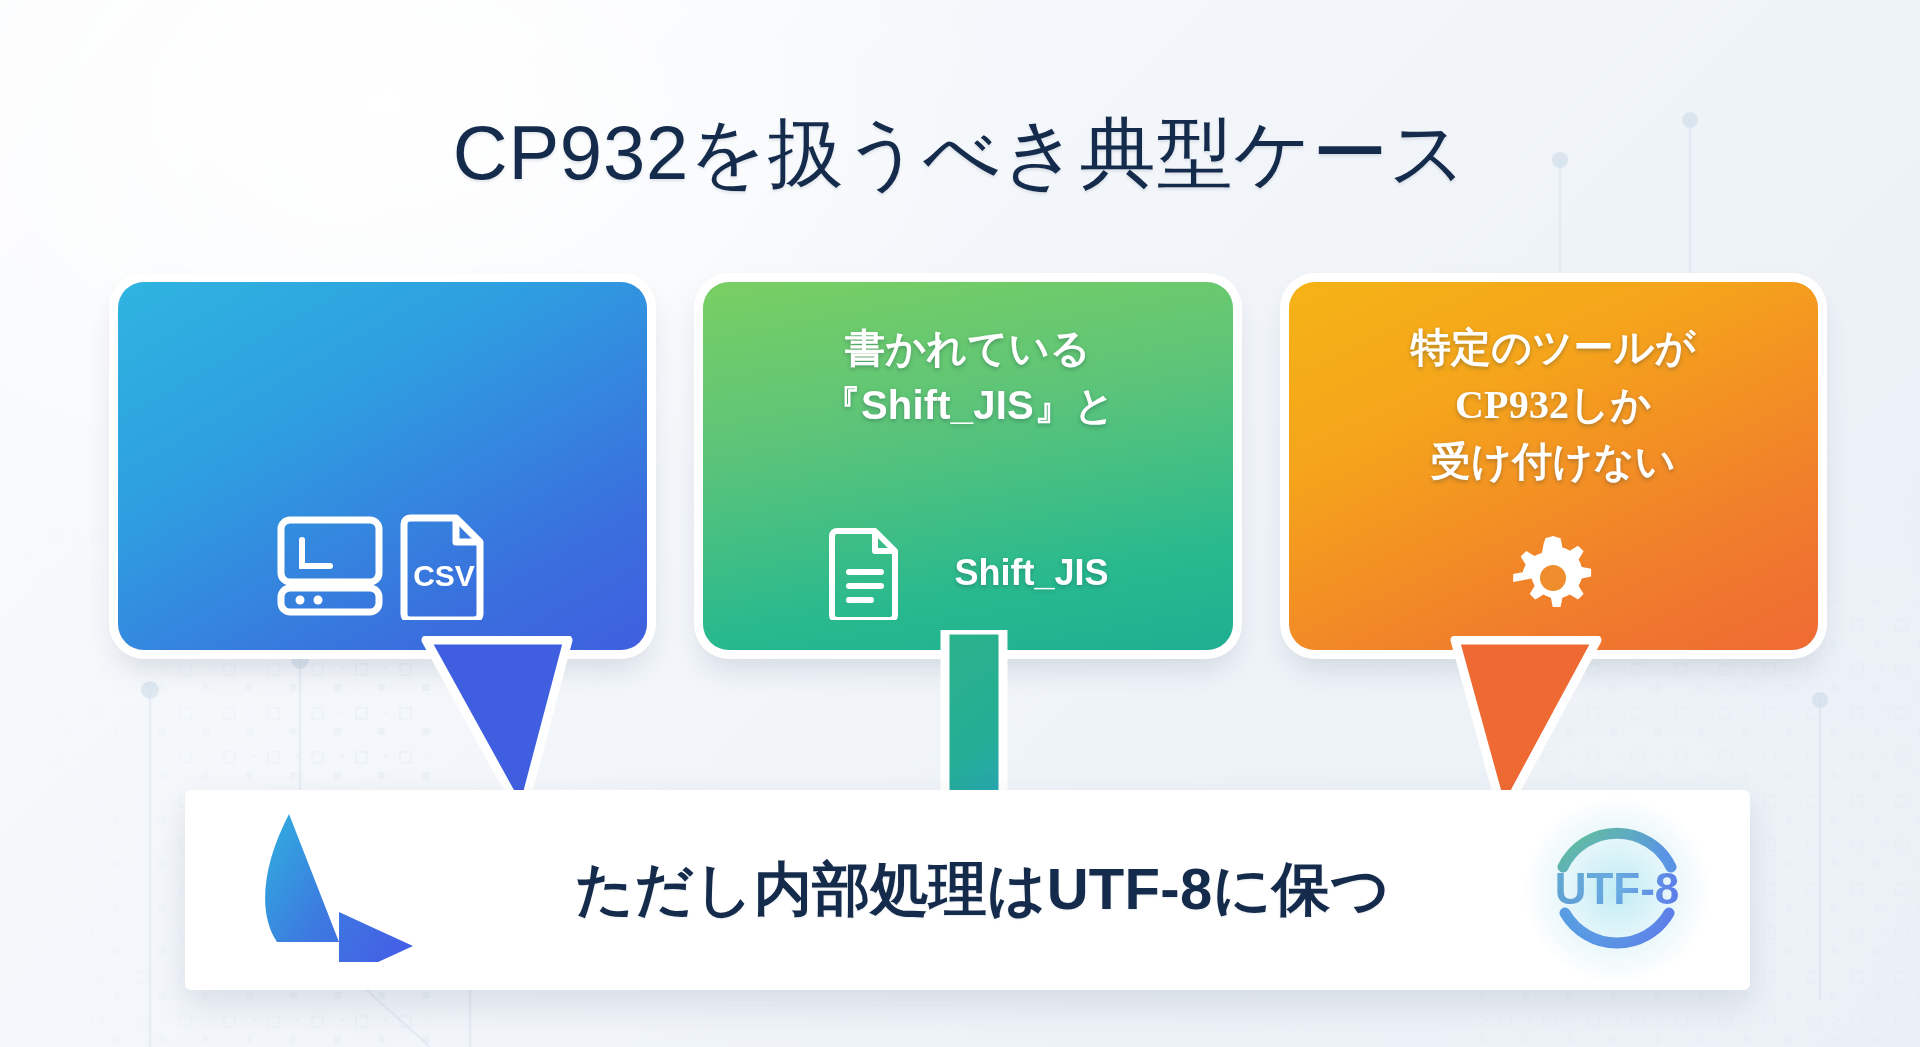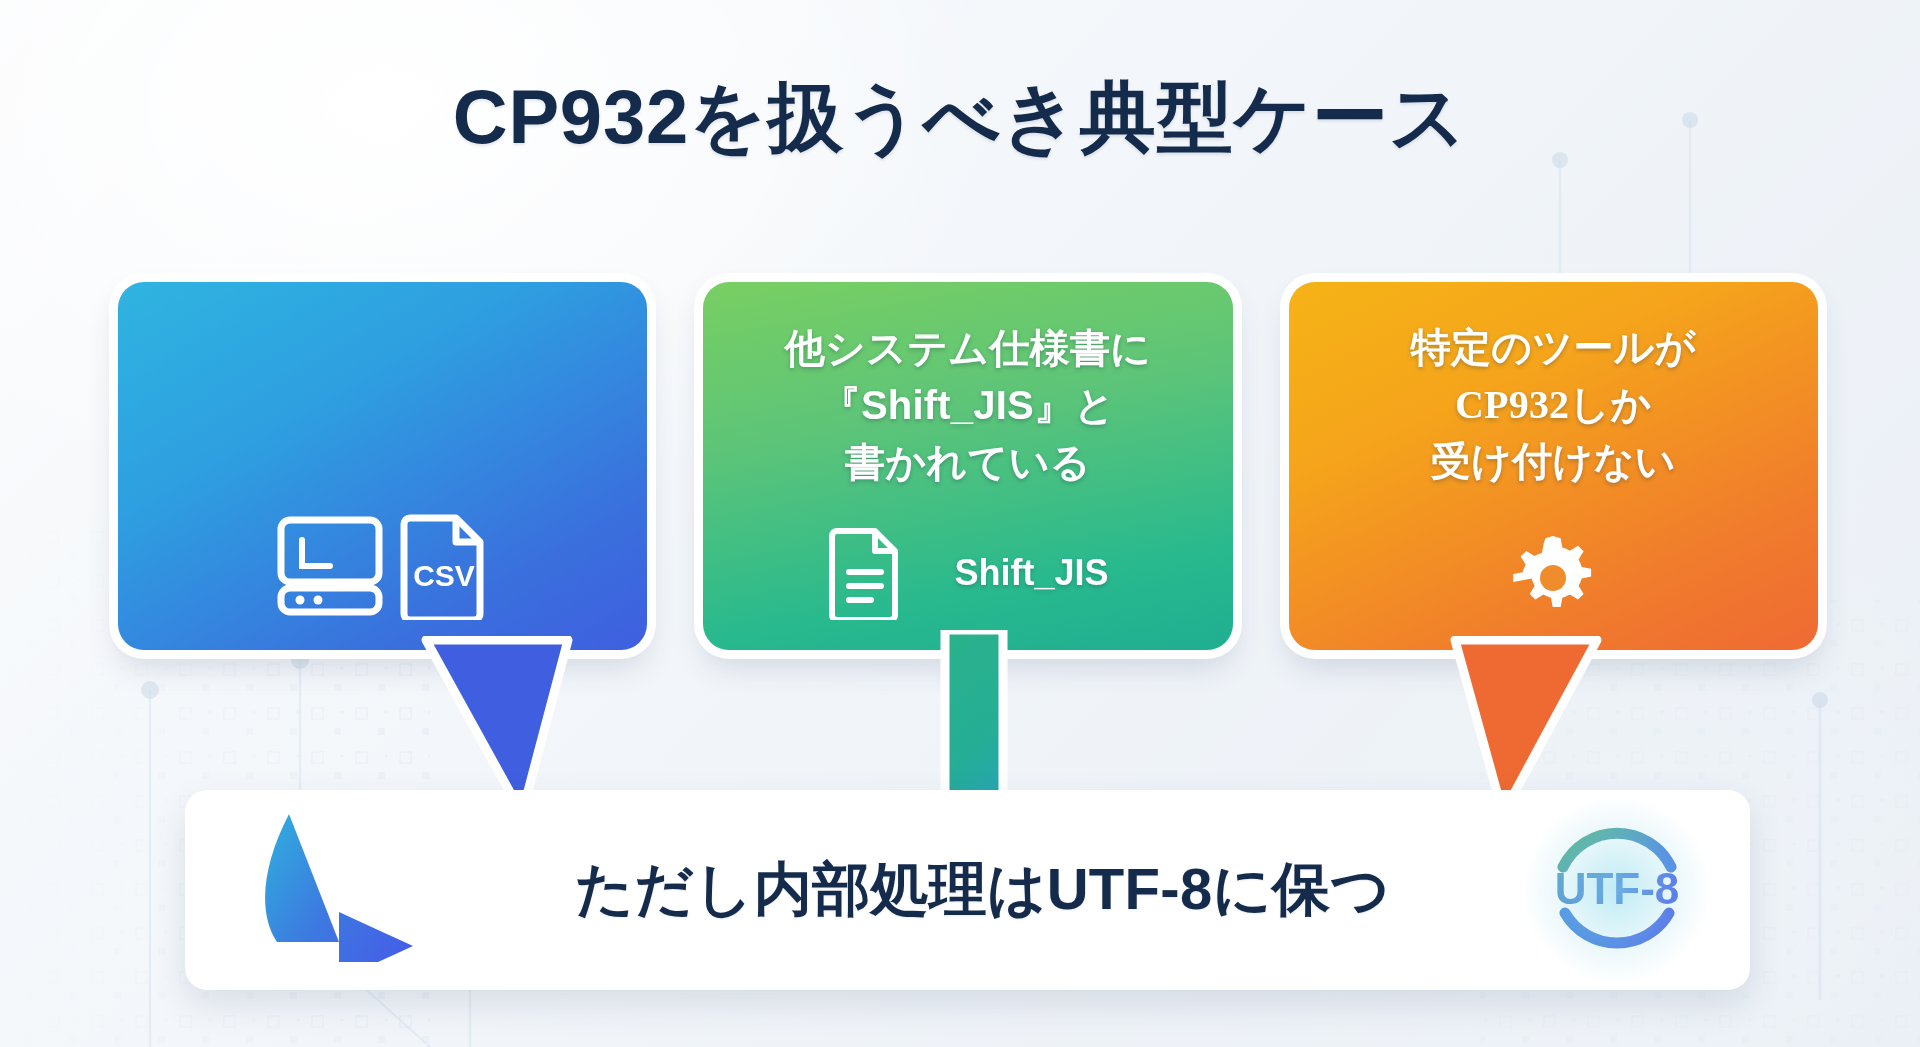--- a/index.html
+++ b/index.html
@@ -40,26 +40,27 @@
   
   .title-wrap {
     position: absolute;
     top: 74px;
     left: 0;
     width: 1920px;
     text-align: center;
   }
   .title {
     font-size: 76px;
-    font-weight: 700;
+    font-weight: 400;
     letter-spacing: .01em;
     color: #152b4c;
     line-height: 1.12;
     text-shadow: 0 2px 3px rgba(30,50,80,.12);
     white-space: nowrap;
+    margin-top: 36px;
   }
 
   
   .cards {
     position: absolute;
     top: 282px;
     left: 118px;
     width: 1700px;
     display: flex;
     gap: 56px;
@@ -126,21 +127,21 @@
   }
 
   
   .bottom-panel {
     position: absolute;
     left: 185px;
     top: 790px;
     width: 1565px;
     height: 200px;
     background: #ffffff;
-    border-radius: 22px;
+    border-radius: 6px;
     box-shadow: 0 14px 34px rgba(45,65,100,.13);
     display: flex;
     align-items: center;
     padding: 0 54px 0 44px;
   }
 
   .curve-arrow { flex: 0 0 auto; margin-right: 26px; margin-top: -6px; }
 
   .bottom-text {
     flex: 1 1 auto;
@@ -239,23 +240,22 @@
       </div>
 
       <svg class="tail left-tail" width="180" height="200" viewBox="0 0 180 200" aria-hidden="true">
         <path d="M8 4 L150 4 L104 178 Z" fill="#3f5fe0" stroke="#ffffff" stroke-width="9" stroke-linejoin="round"></path>
       </svg>
     </div>
 
     <div class="card-slot">
       <div class="card green">
         <div class="card-lines">
-          <span class="ln">他システム仕様書に</span>
+          <span class="ln">書かれている</span>
           <span class="ln">『Shift_JIS』と</span>
-          <span class="ln">書かれている</span>
         </div>
         <div class="card-icons">
           <svg width="76" height="94" viewBox="0 0 76 94" aria-hidden="true">
             <path d="M10 5 h38 l20 20 v64 a5 5 0 0 1 -5 5 h-53 a5 5 0 0 1 -5 -5 v-79 a5 5 0 0 1 5 -5 z" fill="none" stroke="#ffffff" stroke-width="6" stroke-linejoin="round"></path>
             <path d="M48 5 v20 h20" fill="none" stroke="#ffffff" stroke-width="6" stroke-linejoin="round"></path>
             <path d="M22 46 h32 M22 60 h32 M22 74 h22" stroke="#ffffff" stroke-width="6" stroke-linecap="round"></path>
           </svg>
           <span class="icon-label">Shift_JIS</span>
         </div>
       </div>

